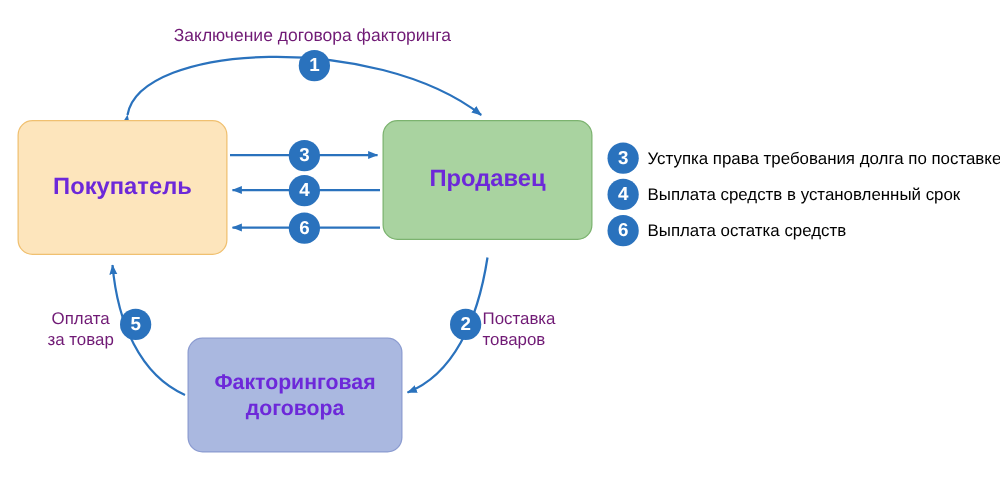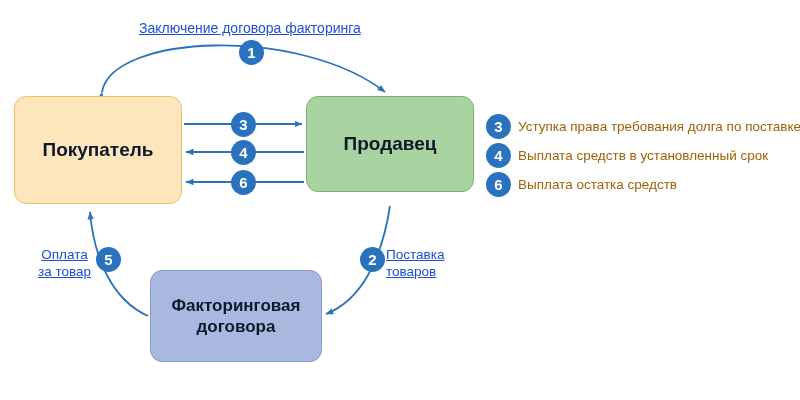--- a/index.html
+++ b/index.html
@@ -30,21 +30,21 @@
   .box {
     position: absolute;
     box-sizing: border-box;
     display: flex;
     align-items: center;
     justify-content: center;
     text-align: center;
     border-radius: 12px;
     font-size: 19px;
     font-weight: bold;
-    color: #0f172a;
+    color: #6d28d9;
     line-height: 1.25;
     padding: 20px 8px;
   }
   .box-buyer {
     left: 14px;
     top: 96px;
     width: 168px;
     height: 108px;
     background: #fde5bc;
     border: 1px solid #f0c070;
@@ -80,24 +80,23 @@
     display: flex;
     align-items: center;
     justify-content: center;
     box-sizing: border-box;
   }
 
   
   .label {
     position: absolute;
     font-size: 13.5px;
-    color: #1d4ed8;
+    color: #701a75;
     line-height: 1.25;
     white-space: pre-line;
-    text-decoration: underline;
   }
   .label-top {
     left: 139px;
     top: 20px;
     font-size: 14px;
   }
   .label-pay {
     left: 38px;
     top: 247px;
     text-align: center;
@@ -129,21 +128,21 @@
     background: #2a72bd;
     color: #ffffff;
     font-size: 15px;
     font-weight: bold;
     display: flex;
     align-items: center;
     justify-content: center;
   }
   .legend-text {
     font-size: 13.5px;
-    color: #a16207;
+    color: #000000;
     white-space: nowrap;
   }
 </style>
 </head>
 <body>
 
 <div id="stage">
 
   <svg id="svg-layer" viewBox="0 0 800 400">
     <defs>

